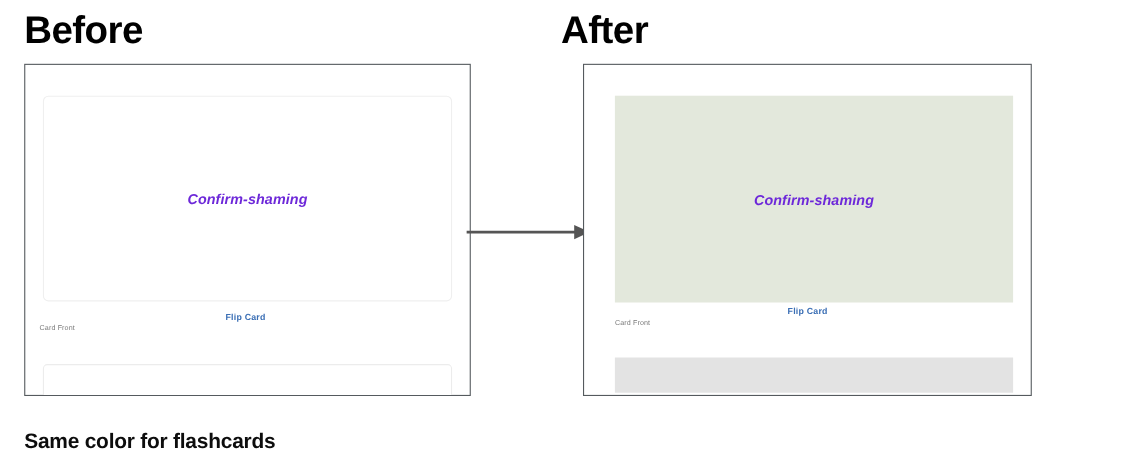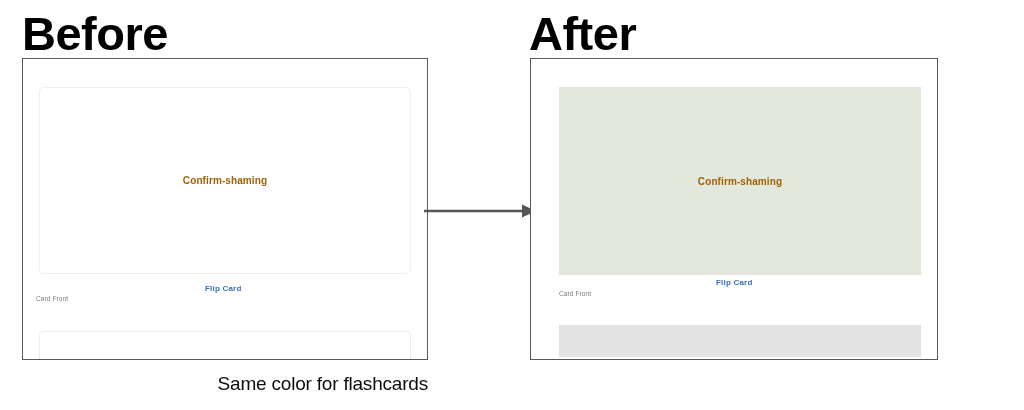--- a/index.html
+++ b/index.html
@@ -17,28 +17,28 @@
 
   .stage {
     position: relative;
     width: 1024px;
     height: 410px;
   }
 
   
   .section-heading {
     position: absolute;
-    font-size: 47px;
+    font-size: 35px;
     font-weight: bold;
     color: #000000;
     letter-spacing: -0.5px;
     line-height: 1;
   }
   #heading-before { left: 22px; top: 10px; }
-  #heading-after  { left: 529px; top: 10px; }
+  #heading-after  { left: 510px; top: 10px; }
 
   
   .panel-frame {
     position: absolute;
     background: #ffffff;
     border: 1.5px solid #555a5e;
     box-sizing: border-box;
     overflow: hidden;
   }
   #panel-before { left: 22px;  top: 58px; width: 406px; height: 302px; }
@@ -55,24 +55,25 @@
   .flashcard-plain {
     background: #ffffff;
     border: 1px solid #efefef;
     border-radius: 5px;
   }
   .flashcard-tinted {
     border: none;
     border-radius: 0px;
   }
   .flashcard-title {
-    font-size: 10px;
+    font-size: 13px;
     font-weight: bold;
-    color: #a16207;
+    color: #6d28d9;
     letter-spacing: 0.1px;
+    font-style: italic;
   }
 
   
   #card-before {
     left: 16px;
     top: 28px;
     width: 372px;
     height: 187px;
   }
   
@@ -133,25 +134,26 @@
     left: 424px;
     top: 200px;
     width: 112px;
     height: 22px;
   }
 
   
   .panel-caption {
     position: absolute;
     font-size: 19px;
-    font-weight: normal;
+    font-weight: bold;
     color: #0d0d0d;
     letter-spacing: -0.2px;
-    text-align: right;
+    text-align: left;
     line-height: 1;
+    margin-top: 18px;
   }
   #caption-before { left: 22px;  top: 374px; width: 406px; }
   #caption-after  { left: 530px; top: 374px; width: 408px; }
 </style>
 </head>
 <body>
 
 <div class="stage">
 
   <div class="section-heading" id="heading-before">Before</div>

